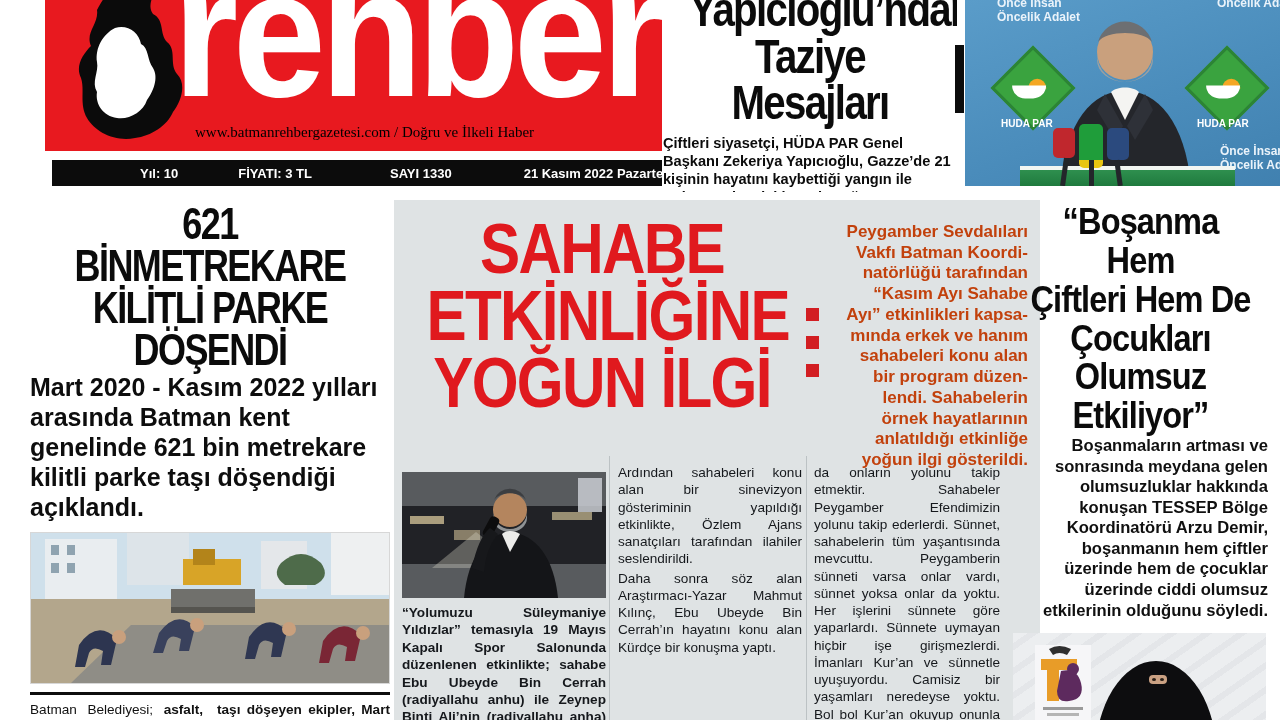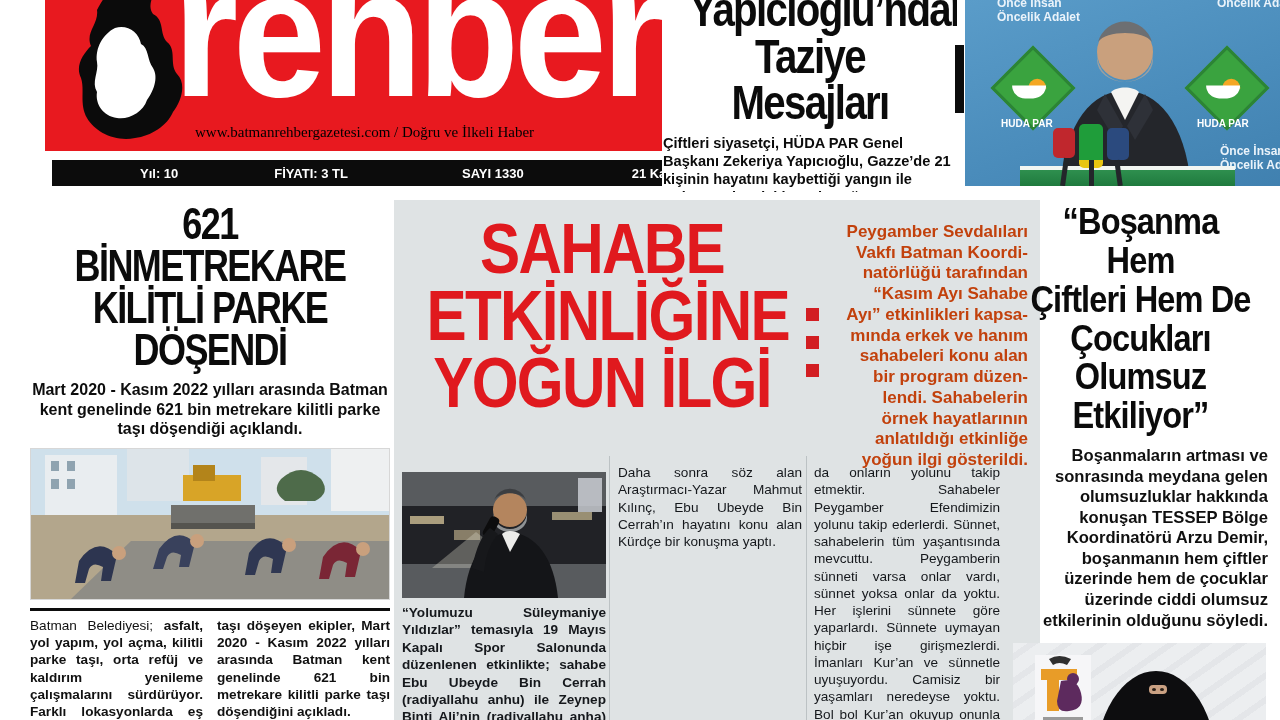--- a/index.html
+++ b/index.html
@@ -8,21 +8,21 @@
   .abs{position:absolute;}
 
   
   .masthead{left:45px;top:0;width:617px;height:151px;background:#e8191f;overflow:hidden;}
   .masthead-logo{position:absolute;left:128px;top:-58px;font-size:182px;font-weight:bold;
     color:#fff;letter-spacing:-6px;transform:scaleX(0.92);transform-origin:left top;line-height:1;}
   .masthead-tagline{position:absolute;left:150px;bottom:10px;color:#000000;
     font-family:"Liberation Serif",serif;font-size:15px;}
   .map-svg{position:absolute;left:10px;top:-20px;}
   .info-bar{left:52px;top:160px;width:610px;height:26px;background:#0c0c0c;color:#fff;
-    display:flex;align-items:center;font-weight:bold;font-size:13px;gap:36px;}
+    display:flex;align-items:center;font-weight:bold;font-size:13px;}
   .info-bar span{white-space:nowrap;}
   .ib1{margin-left:88px;} .ib2{margin-left:60px;} .ib3{margin-left:78px;} .ib4{margin-left:72px;}
 
   
   .taziye{left:663px;top:0;width:294px;height:192px;overflow:hidden;}
   .taziye-headline{margin-top:-14px;text-align:center;font-weight:bold;color:#0b0b0b;
     font-size:49px;line-height:0.95;letter-spacing:-2px;transform:scaleX(0.82);transform-origin:center top;}
   .taziye-lead{margin-top:8px;font-size:14.6px;line-height:1.24;font-weight:700;text-align:left;color:#0c0c0c;}
   .taziye-divider{left:955px;top:45px;width:9px;height:68px;background:#0c0c0c;}
 
@@ -39,21 +39,21 @@
   .huda-label{position:absolute;color:#fff;font-weight:bold;font-size:10px;}
   .podium{position:absolute;left:55px;top:166px;width:215px;height:20px;
     background:linear-gradient(#f2f6f2 0 22%, #2e8f4e 22%, #1f7a3e);}
   .mic{position:absolute;border-radius:5px;}
   .mic-stem{position:absolute;width:5px;background:#23262a;}
 
   
   .left-col{left:30px;top:203px;width:360px;height:517px;overflow:hidden;}
   .parke-headline{text-align:center;font-weight:bold;color:#0b0b0b;font-size:45px;
     line-height:0.93;letter-spacing:-2px;transform:scaleX(0.80);transform-origin:center top;}
-  .parke-lead{margin-top:10px;text-align:center;font-weight:bold;font-size:16px;line-height:1.2;color:#0d0d0d;}
+  .parke-lead{margin-top:2px;text-align:left;font-weight:bold;font-size:25px;line-height:1.2;color:#0d0d0d;}
   .parke-photo{margin-top:10px;width:358px;height:150px;position:relative;overflow:hidden;border:1px solid #d7d7d7;}
   .rule{height:3px;background:#0d0d0d;margin-top:8px;}
   .parke-caption{margin-top:6px;display:flex;gap:14px;font-size:13.6px;line-height:1.27;font-weight:600;color:#111;}
   .parke-caption > div{width:173px;text-align:justify;}
   .byline{font-weight:normal;}
 
   
   .center-block{left:394px;top:200px;width:618px;height:622px;background:#dfe3e4;overflow:hidden;padding-left:28px;}
   .sahabe-headline{position:absolute;left:4px;top:16px;width:408px;text-align:center;color:#e0191e;
     font-weight:bold;font-size:70px;line-height:0.96;letter-spacing:-2px;transform:scaleX(0.86);transform-origin:center top;}
@@ -66,21 +66,21 @@
   .photo-col{left:8px;top:272px;width:204px;}
   .sahabe-photo{width:204px;height:126px;position:relative;overflow:hidden;}
   .photo-caption{margin-top:6px;font-size:13.6px;line-height:1.28;font-weight:600;color:#15181c;text-align:justify;}
   .col2{left:224px;top:264px;width:184px;}
   .col3{left:420px;top:264px;width:186px;}
 
   
   .right-col{left:1013px;top:203px;width:255px;height:517px;overflow:hidden;}
   .bosanma-headline{text-align:center;font-weight:bold;color:#0b0b0b;font-size:37px;
     line-height:1.05;letter-spacing:-1px;transform:scaleX(0.88);transform-origin:center top;}
-  .bosanma-body{margin-top:10px;text-align:right;font-size:16.6px;line-height:1.24;font-weight:600;color:#101010;}
+  .bosanma-body{margin-top:0;text-align:right;font-size:16.6px;line-height:1.24;font-weight:600;color:#101010;}
   .niqab-photo{margin-top:12px;width:253px;height:175px;position:relative;overflow:hidden;
     background:repeating-linear-gradient(-35deg,#eceef0 0 14px,#e4e6e9 14px 20px);}
   .tessep-card{position:absolute;left:22px;top:12px;width:56px;height:80px;background:#f6f6f8;}
   .niqab-body{position:absolute;left:82px;top:28px;width:122px;height:135px;background:#0d0d0f;
     border-radius:52% 52% 8% 8% / 75% 75% 6% 6%;}
   .niqab-face{position:absolute;left:136px;top:42px;width:18px;height:9px;background:#caa183;border-radius:4px;}
   .niqab-eye{position:absolute;top:3px;width:4px;height:3px;background:#2b2018;border-radius:50%;}
 </style>
 </head>
 <body>
@@ -246,20 +246,21 @@
         <path d="M70 96 Q76 66 88 56 L96 62 Q84 76 82 100 Z" fill="#17181b"></path>
       </svg>
     </div>
     <div class="photo-caption">
       <p><span style="font-weight:bold">“Yolumuzu Süleymaniye Yıldızlar”</span><span> temasıyla 19 Mayıs Kapalı Spor Salonunda düzenlenen etkinlikte; sahabe Ebu Ubeyde Bin Cerrah (radiyallahu anhu) ile Zeynep Binti Ali’nin (radiyallahu anha) hayatı anlatıldı.</span></p>
 
     </div>
   </div>
 
   <div class="news-col col2">
+    <p>Ardından sahabeleri konu alan bir sinevizyon gösteriminin yapıldığı etkinlikte, Özlem Ajans sanatçıları tarafından ilahiler seslendirildi.</p>
     <p>Daha sonra söz alan Araştırmacı-Yazar Mahmut Kılınç, Ebu Ubeyde Bin Cerrah’ın hayatını konu alan Kürdçe bir konuşma yaptı.</p>
 
   </div>
 
   <div class="news-col col3">
     <p>da onların yolunu takip etmektir. Sahabeler Peygamber Efendimizin yolunu takip ederlerdi. Sünnet, sahabelerin tüm yaşantısında mevcuttu. Peygamberin sünneti varsa onlar vardı, sünnet yoksa onlar da yoktu. Her işlerini sünnete göre yaparlardı. Sünnete uymayan hiçbir işe girişmezlerdi. İmanları Kur’an ve sünnetle uyuşuyordu. Camisiz bir yaşamları neredeyse yoktu. Bol bol Kur’an okuyup onunla amel ederlerdi. Sahabelerin bir diğer özelliği ise Allah yolunda cihat etmekti. Hayatlarını bu doğrultuda sürdürüyorlardı.”</p>
 
   </div>
 </div>
 

